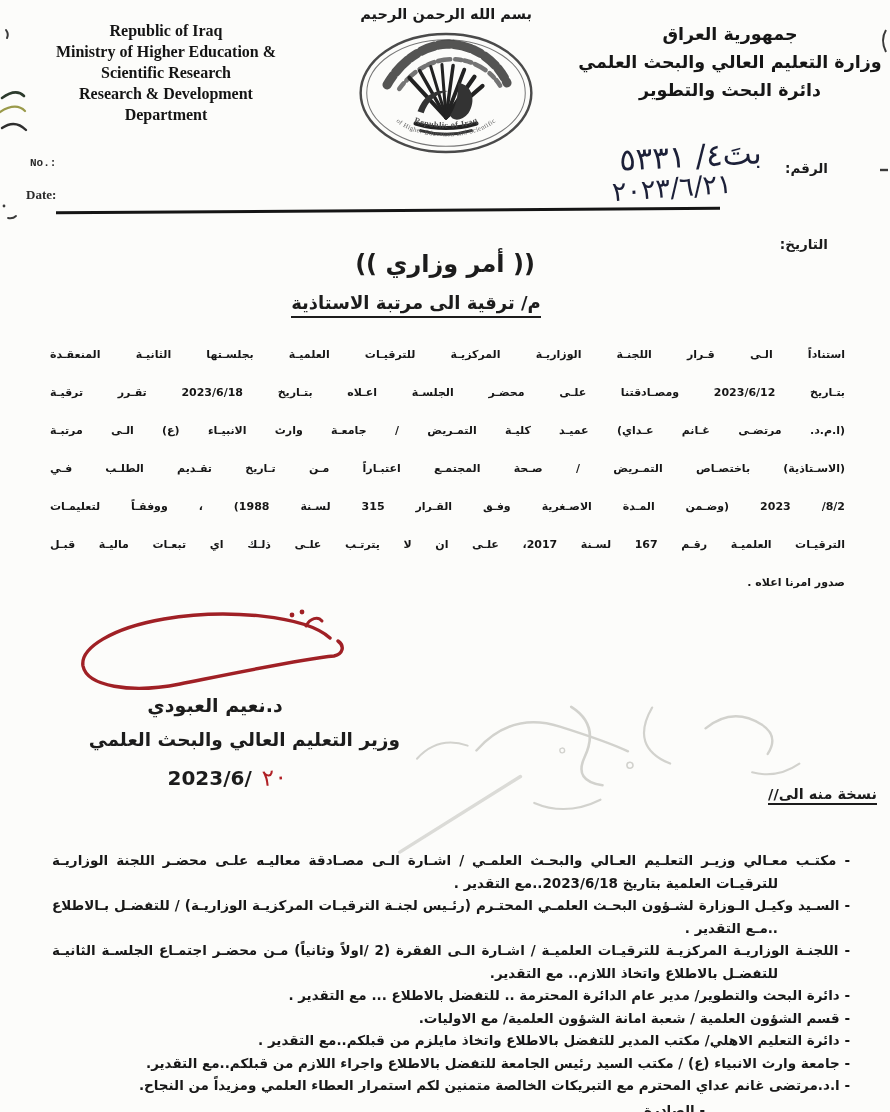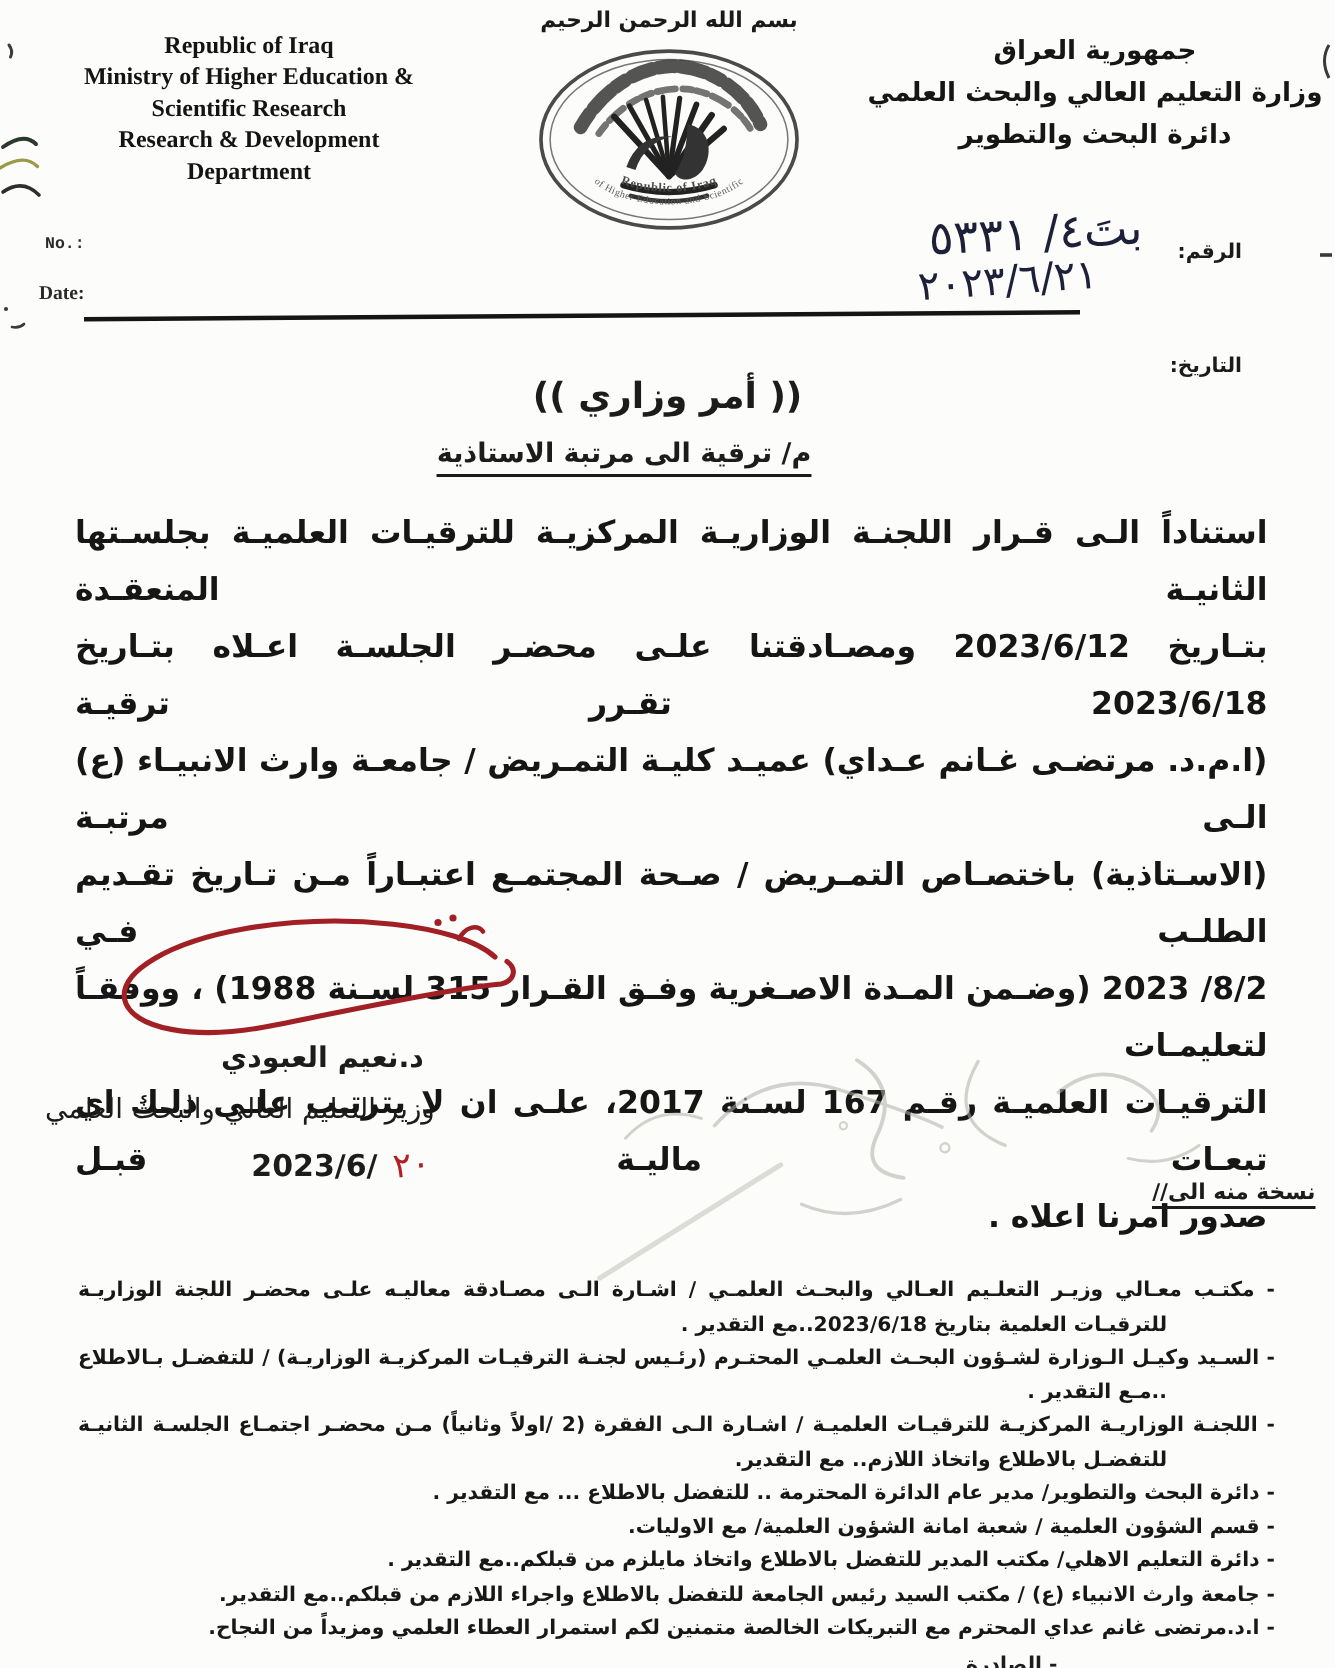--- a/index.html
+++ b/index.html
@@ -35,30 +35,30 @@
 
   
   .doc-title{left:0;top:250px;width:890px;text-align:center;direction:rtl;
     font-weight:bold;font-size:24px;}
   .doc-subject-wrap{left:0;top:292px;width:832px;text-align:center;direction:rtl;}
   .doc-subject{display:inline-block;font-weight:bold;font-size:18px;
     border-bottom:2px solid #1c1c1c;padding-bottom:3px;}
 
   
   .body-text{left:50px;top:336px;width:795px;direction:rtl;}
-  .body-line{font-size:21px;font-weight:bold;line-height:38px;
+  .body-line{font-size:11px;font-weight:bold;line-height:38px;
     text-align:justify;text-align-last:justify;white-space:normal;color:#161616;}
   .body-line.align-last-right{text-align-last:right;}
 
   
   .sig-svg{left:68px;top:606px;width:290px;height:96px;}
   .sig-name{left:58px;top:694px;width:314px;text-align:center;direction:rtl;
     font-weight:bold;font-size:19px;}
-  .sig-pos{left:30px;top:729px;width:370px;text-align:left;direction:rtl;
-    font-weight:normal;font-size:18.5px;}
+  .sig-pos{left:30px;top:729px;width:370px;text-align:right;direction:rtl;
+    font-weight:bold;font-size:18.5px;}
   .sig-date{left:92px;top:764px;width:270px;text-align:center;direction:ltr;
     font-weight:bold;font-size:20px;}
   .sig-date .red-hw{display:inline-block;color:#b02025;font-size:23px;
     font-weight:normal;transform:rotate(-6deg);margin-left:10px;}
 
   
   .watermark{left:330px;top:672px;width:560px;height:190px;pointer-events:none;}
   .margin-marks{left:0;top:0;width:40px;height:240px;}
   .edge-marks{right:0;top:20px;width:14px;height:180px;}
 

